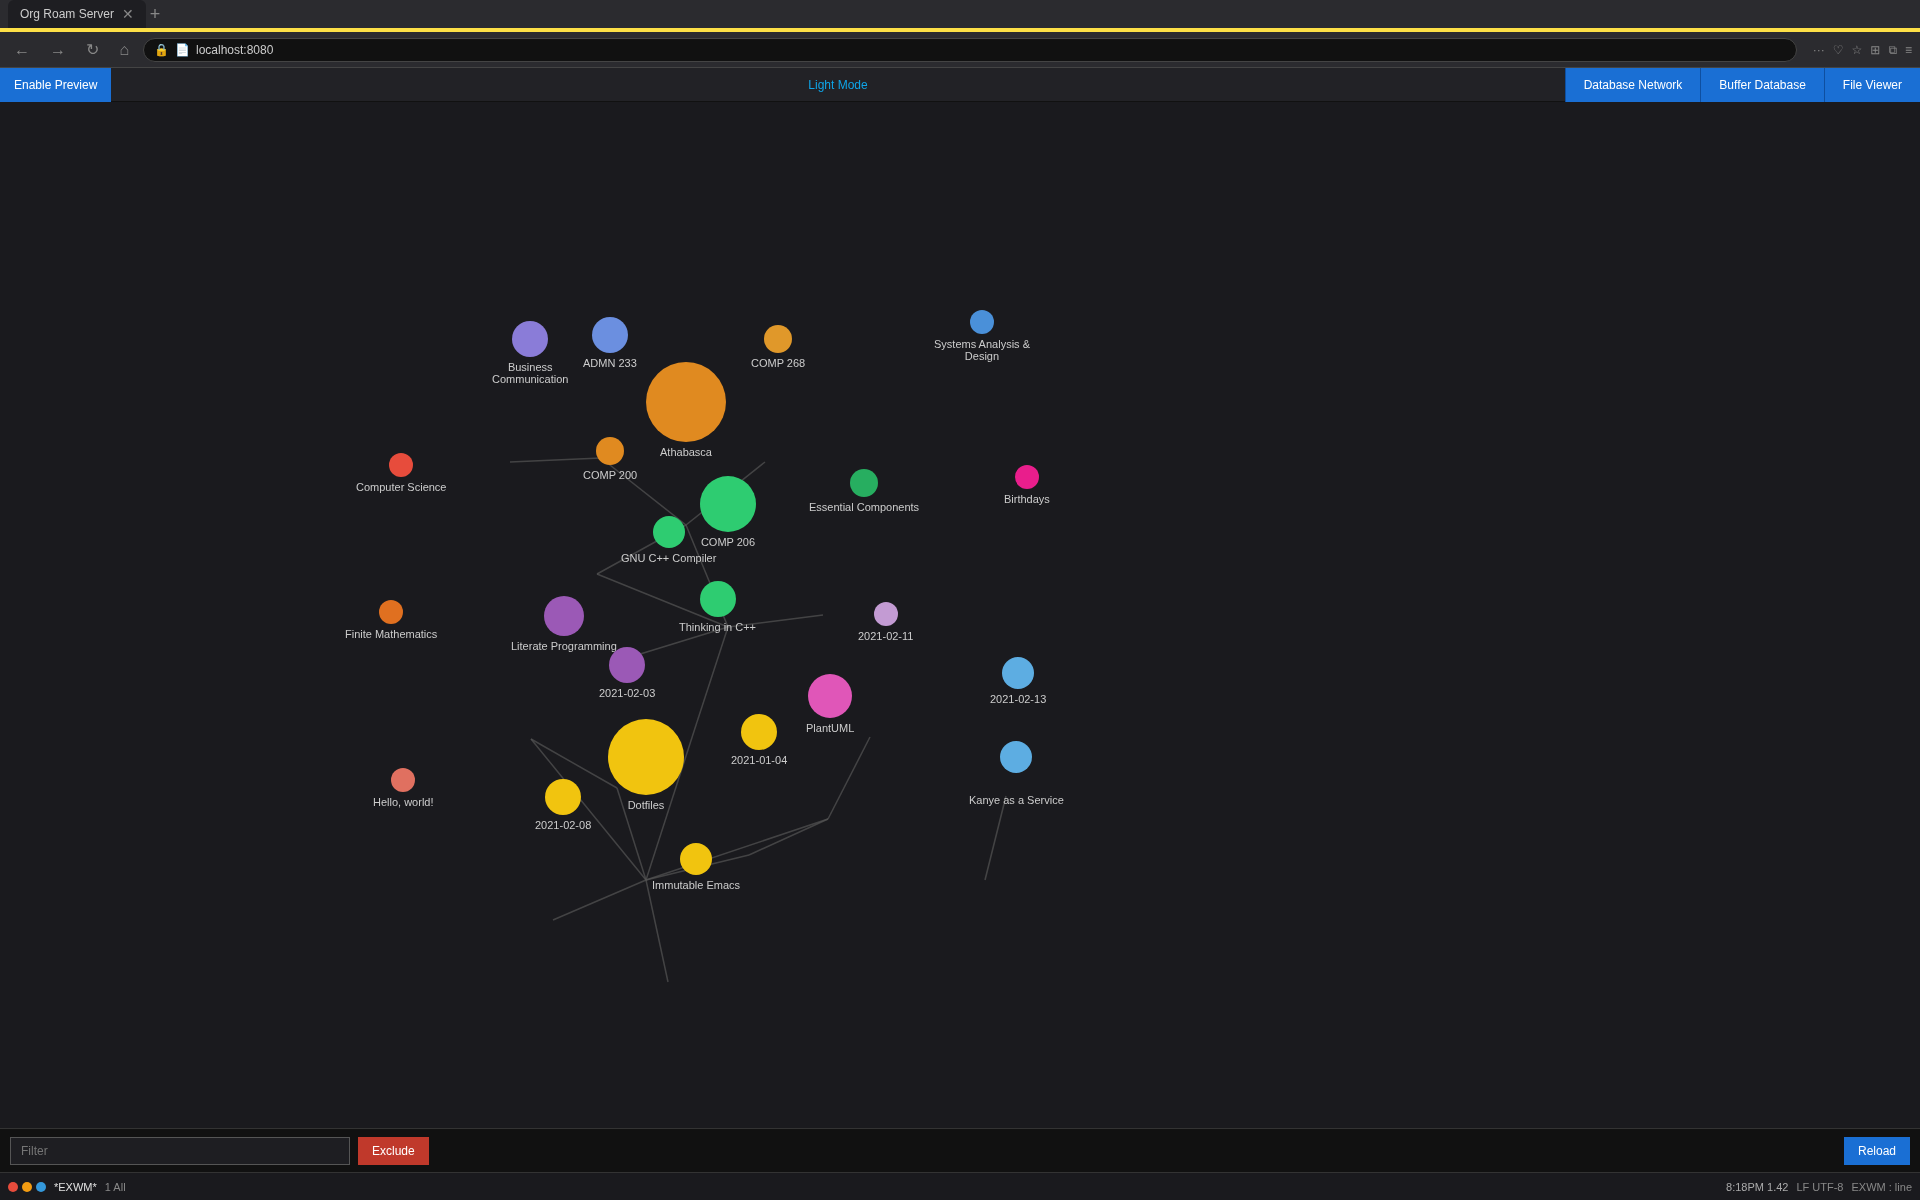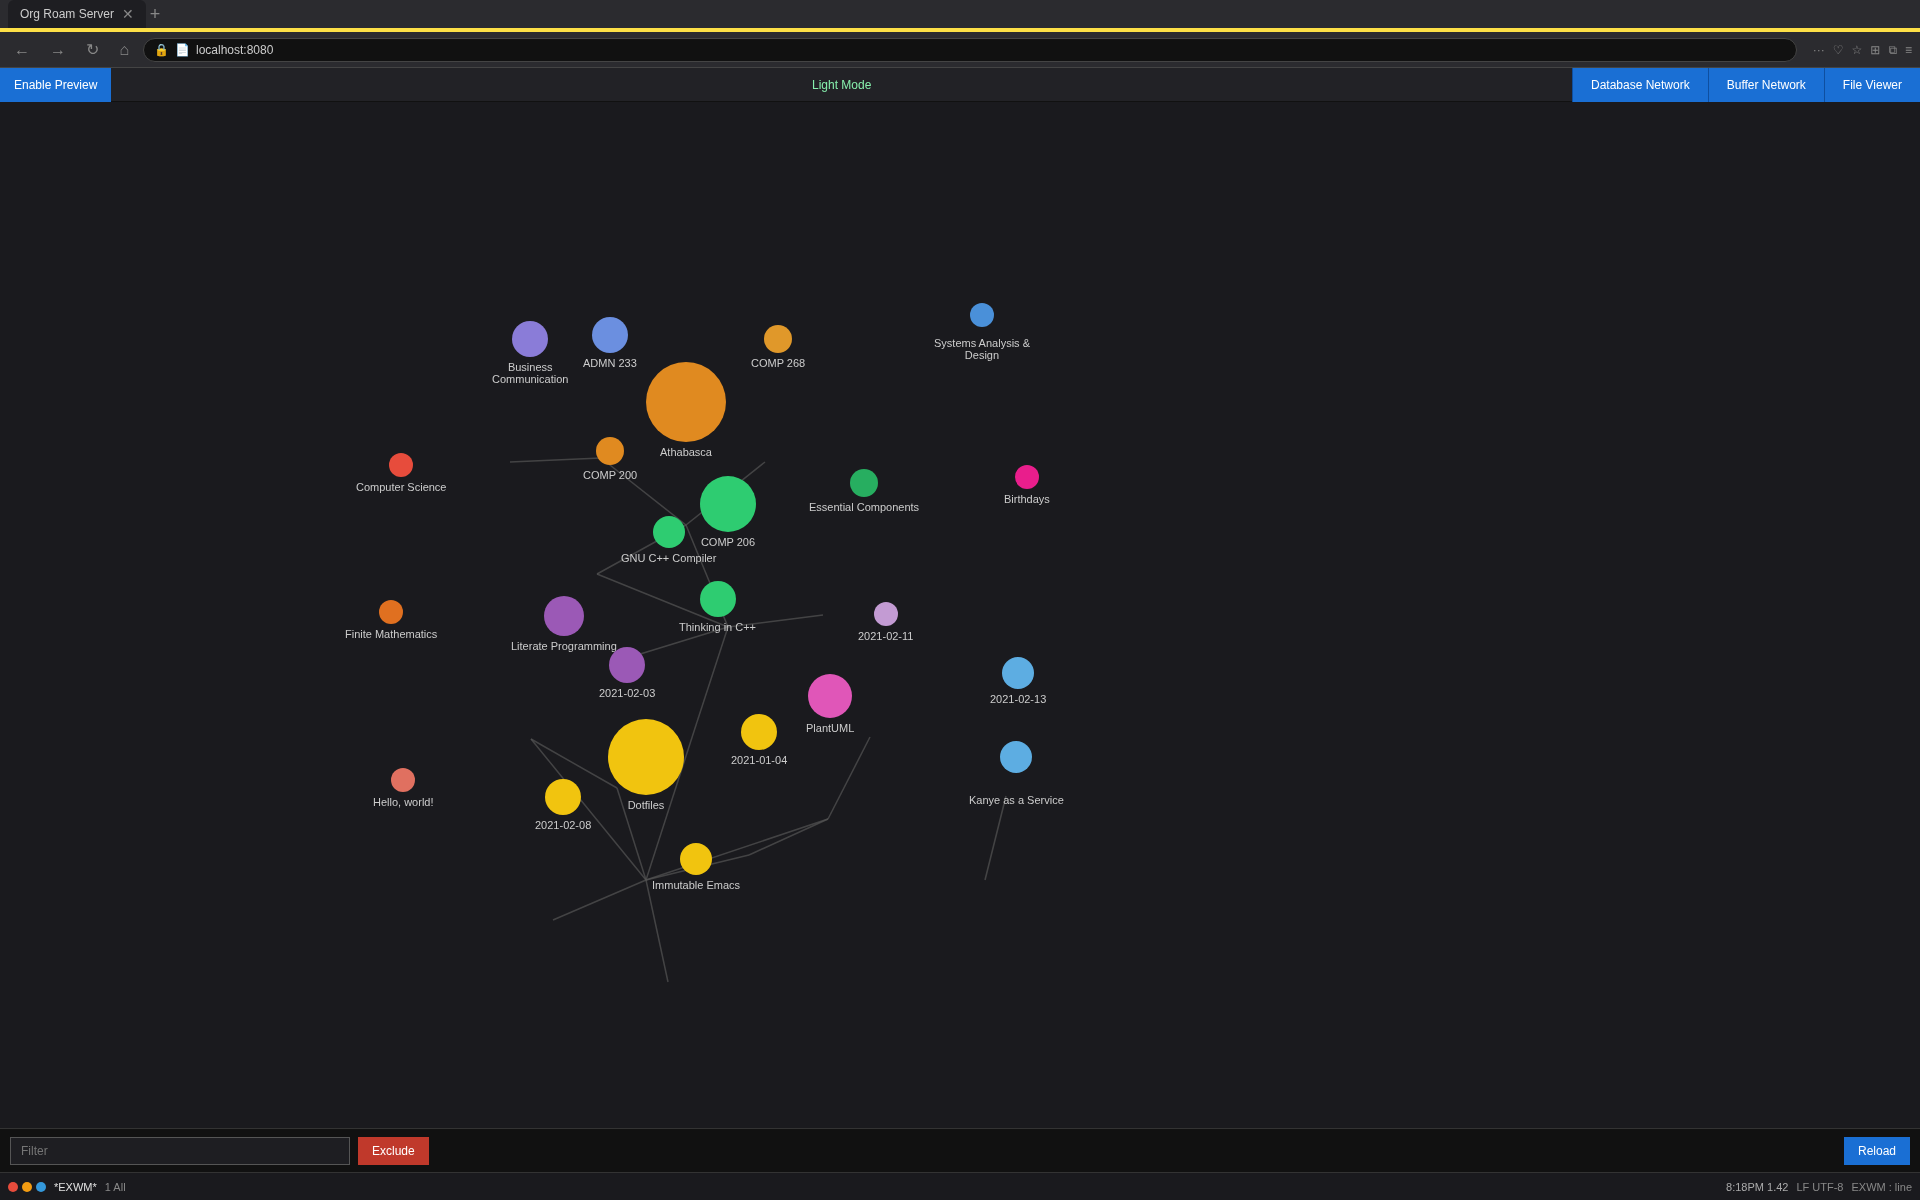--- a/index.html
+++ b/index.html
@@ -68,21 +68,21 @@
       color: white;
       border: none;
       padding: 6px 14px;
       font-size: 12px;
       cursor: pointer;
       height: 34px;
     }
     .light-mode-label {
       flex: 1;
       text-align: center;
-      color: #86efac;
+      color: #0ea5e9;
       font-size: 12px;
     }
     .nav-tabs { display: flex; }
     .nav-tab {
       background: #1a6fd4;
       color: white;
       border: none;
       padding: 6px 18px;
       font-size: 12px;
       cursor: pointer;
@@ -222,21 +222,21 @@
     <span>⧉</span>
     <span>≡</span>
   </div>
 </div>
 
 <div class="app-toolbar">
   <button class="enable-preview-btn">Enable Preview</button>
   <span class="light-mode-label">Light Mode</span>
   <div class="nav-tabs">
     <button class="nav-tab">Database Network</button>
-    <button class="nav-tab">Buffer Network</button>
+    <button class="nav-tab">Buffer Database</button>
     <button class="nav-tab">File Viewer</button>
   </div>
 </div>
 
 <div class="main-canvas" id="canvas">
   <svg class="edges-svg" id="edges-svg" viewBox="0 0 1920 780">
       <line x1="510" y1="237" x2="601" y2="233" stroke="#555" stroke-width="1.5" opacity="0.7"></line>
       <line x1="601" y1="233" x2="686" y2="300" stroke="#555" stroke-width="1.5" opacity="0.7"></line>
       <line x1="765" y1="237" x2="686" y2="300" stroke="#555" stroke-width="1.5" opacity="0.7"></line>
       <line x1="686" y1="300" x2="597" y2="349" stroke="#555" stroke-width="1.5" opacity="0.7"></line>
@@ -263,21 +263,21 @@
         <span class="node-label">Business<br>Communication</span>
       </div>
       <div class="node" style="left: 583px; top: 215px;">
         <span class="node-circle" style="width: 36px; height: 36px; background: rgb(107, 143, 224); display: block;"></span>
         <span class="node-label">ADMN 233</span>
       </div>
       <div class="node" style="left: 751px; top: 223px;">
         <span class="node-circle" style="width: 28px; height: 28px; background: rgb(224, 152, 42); display: block;"></span>
         <span class="node-label">COMP 268</span>
       </div>
-      <div class="node" style="left: 934px; top: 201px; gap: 6px;">
+      <div class="node" style="left: 934px; top: 208px;">
         <span class="node-circle" style="width: 24px; height: 24px; background: rgb(74, 144, 217); display: block;"></span>
         <span class="node-label">Systems Analysis &amp;<br>Design</span>
       </div>
       <div class="node" style="left: 646px; top: 260px;">
         <span class="node-circle" style="width: 80px; height: 80px; background: rgb(224, 138, 32); display: block;"></span>
         <span class="node-label">Athabasca</span>
       </div>
       <div class="node" style="left: 583px; top: 335px;">
         <span class="node-circle" style="width: 28px; height: 28px; background: rgb(224, 138, 32); display: block;"></span>
         <span class="node-label">COMP 200</span>

